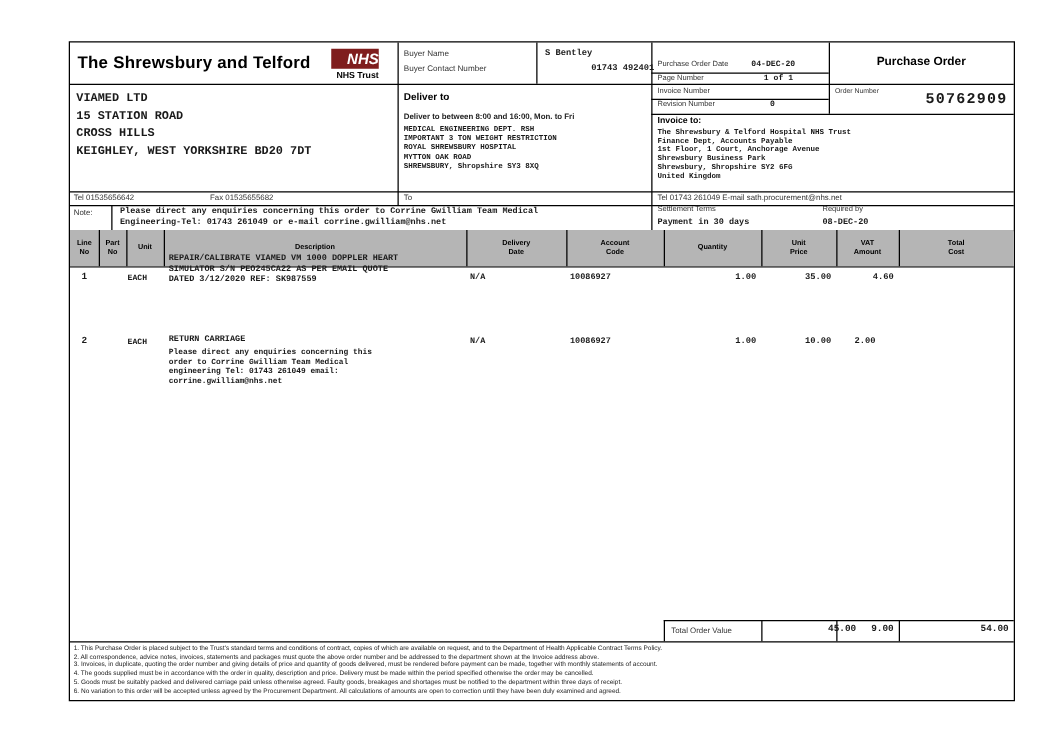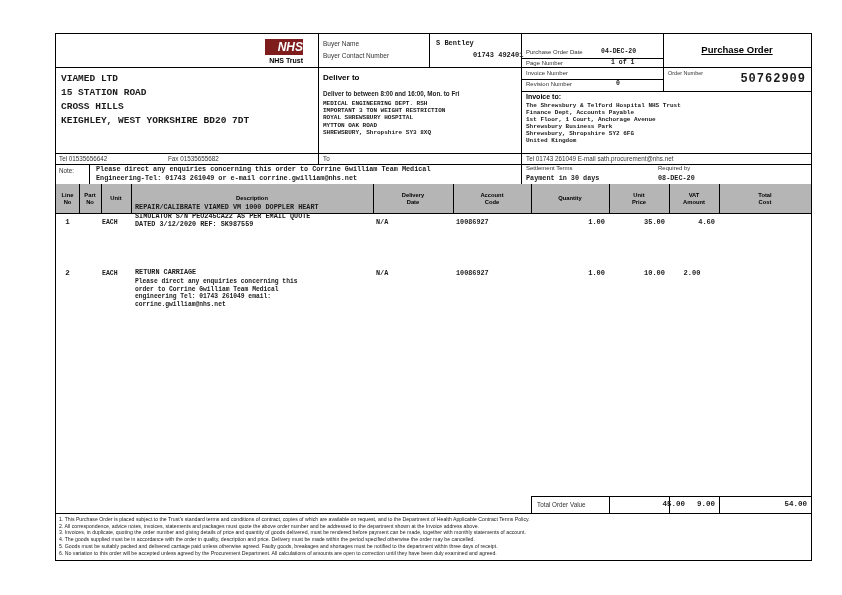--- a/index.html
+++ b/index.html
@@ -33,38 +33,39 @@
     <div class="line" style="left:465px;top:24px;width:142px;height:1px;"></div>
     <div class="line" style="left:465px;top:45px;width:142px;height:1px;"></div>
     <div class="line" style="left:465px;top:57px;width:290px;height:1px;"></div>
     <div class="line" style="left:0;top:119px;width:755px;height:1px;"></div>
     <div class="line" style="left:0;top:130px;width:755px;height:1px;"></div>
     <div class="line" style="left:0;top:150px;width:755px;height:1px;"></div>
     <div class="line" style="left:0;top:179px;width:755px;height:1px;"></div>
     <div class="line" style="left:475px;top:462px;width:280px;height:1px;"></div>
     <div class="line" style="left:0;top:479px;width:755px;height:1px;"></div>
 
+    <div class="abs" style="left:6px;top:8px;font-weight:bold;font-size:13.5px;letter-spacing:0.2px;color:#000;">The Shrewsbury and Telford</div>
     <div class="abs logo" style="left:209px;top:5px;width:38px;height:16px;font-size:12px;line-height:16px;">NHS</div>
     <div class="abs" style="left:147px;top:23px;width:100px;text-align:right;font-size:7px;font-weight:bold;color:#000;">NHS Trust</div>
 
     <div class="abs lbl" style="left:267px;top:6px;font-size:6.5px;">Buyer Name</div>
     <div class="abs mono" style="left:380px;top:5px;font-size:7px;">S Bentley</div>
     <div class="abs lbl" style="left:267px;top:18px;font-size:6.5px;">Buyer Contact Number</div>
     <div class="abs mono" style="left:380px;top:17px;font-size:7px;padding-left:37px;">01743 492401</div>
 
     <div class="abs lbl" style="left:470px;top:15px;font-size:6px;">Purchase Order Date</div>
     <div class="abs mono" style="left:545px;top:14px;font-size:6.5px;">04-DEC-20</div>
     <div class="abs lbl" style="left:470px;top:26px;font-size:6px;">Page Number</div>
     <div class="abs mono" style="left:555px;top:25px;font-size:6.5px;">1 of 1</div>
     <div class="abs lbl" style="left:470px;top:36px;font-size:6px;">Invoice Number</div>
     <div class="abs mono" style="left:555px;top:35px;font-size:6.5px;"></div>
     <div class="abs lbl" style="left:470px;top:47px;font-size:6px;">Revision Number</div>
     <div class="abs mono" style="left:560px;top:46px;font-size:6.5px;">0</div>
 
-    <div class="abs" style="left:607px;top:10px;width:148px;text-align:center;font-weight:bold;font-size:9.5px;color:#000;text-decoration:underline;">Purchase Order</div>
+    <div class="abs" style="left:607px;top:10px;width:148px;text-align:center;font-weight:bold;font-size:9.5px;color:#000;">Purchase Order</div>
     <div class="abs lbl" style="left:612px;top:36px;font-size:5.5px;">Order Number</div>
     <div class="abs mono" style="left:650px;top:38px;width:100px;text-align:right;font-size:12px;letter-spacing:1px;">50762909</div>
 
     <div class="abs mono pre" style="left:5px;top:38px;font-size:9.5px;line-height:14px;">VIAMED LTD
 15 STATION ROAD
 CROSS HILLS
 KEIGHLEY, WEST YORKSHIRE BD20 7DT</div>
 
     <div class="abs" style="left:267px;top:39px;font-weight:bold;font-size:8px;color:#000;">Deliver to</div>
     <div class="abs" style="left:267px;top:56px;font-weight:bold;font-size:6.3px;color:#222;">Deliver to between 8:00 and 16:00, Mon. to Fri</div>

